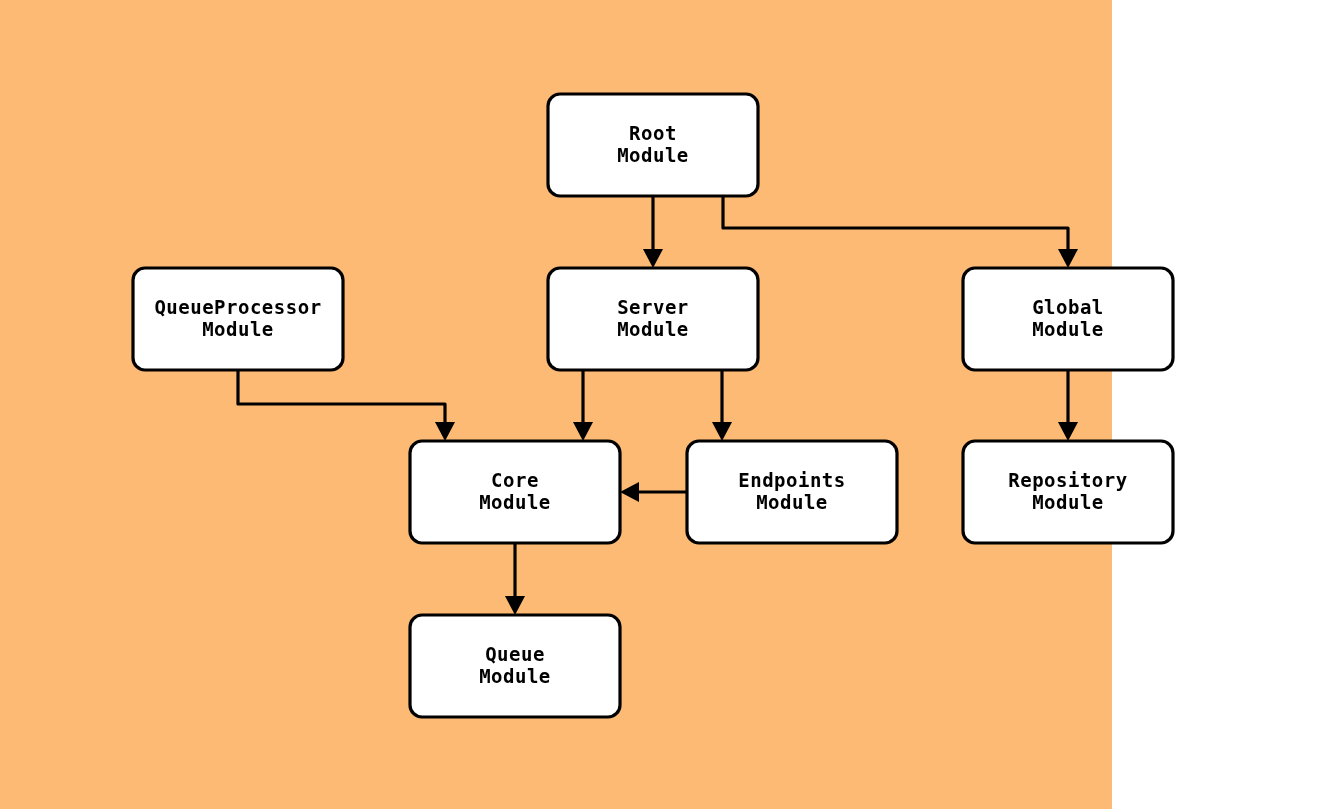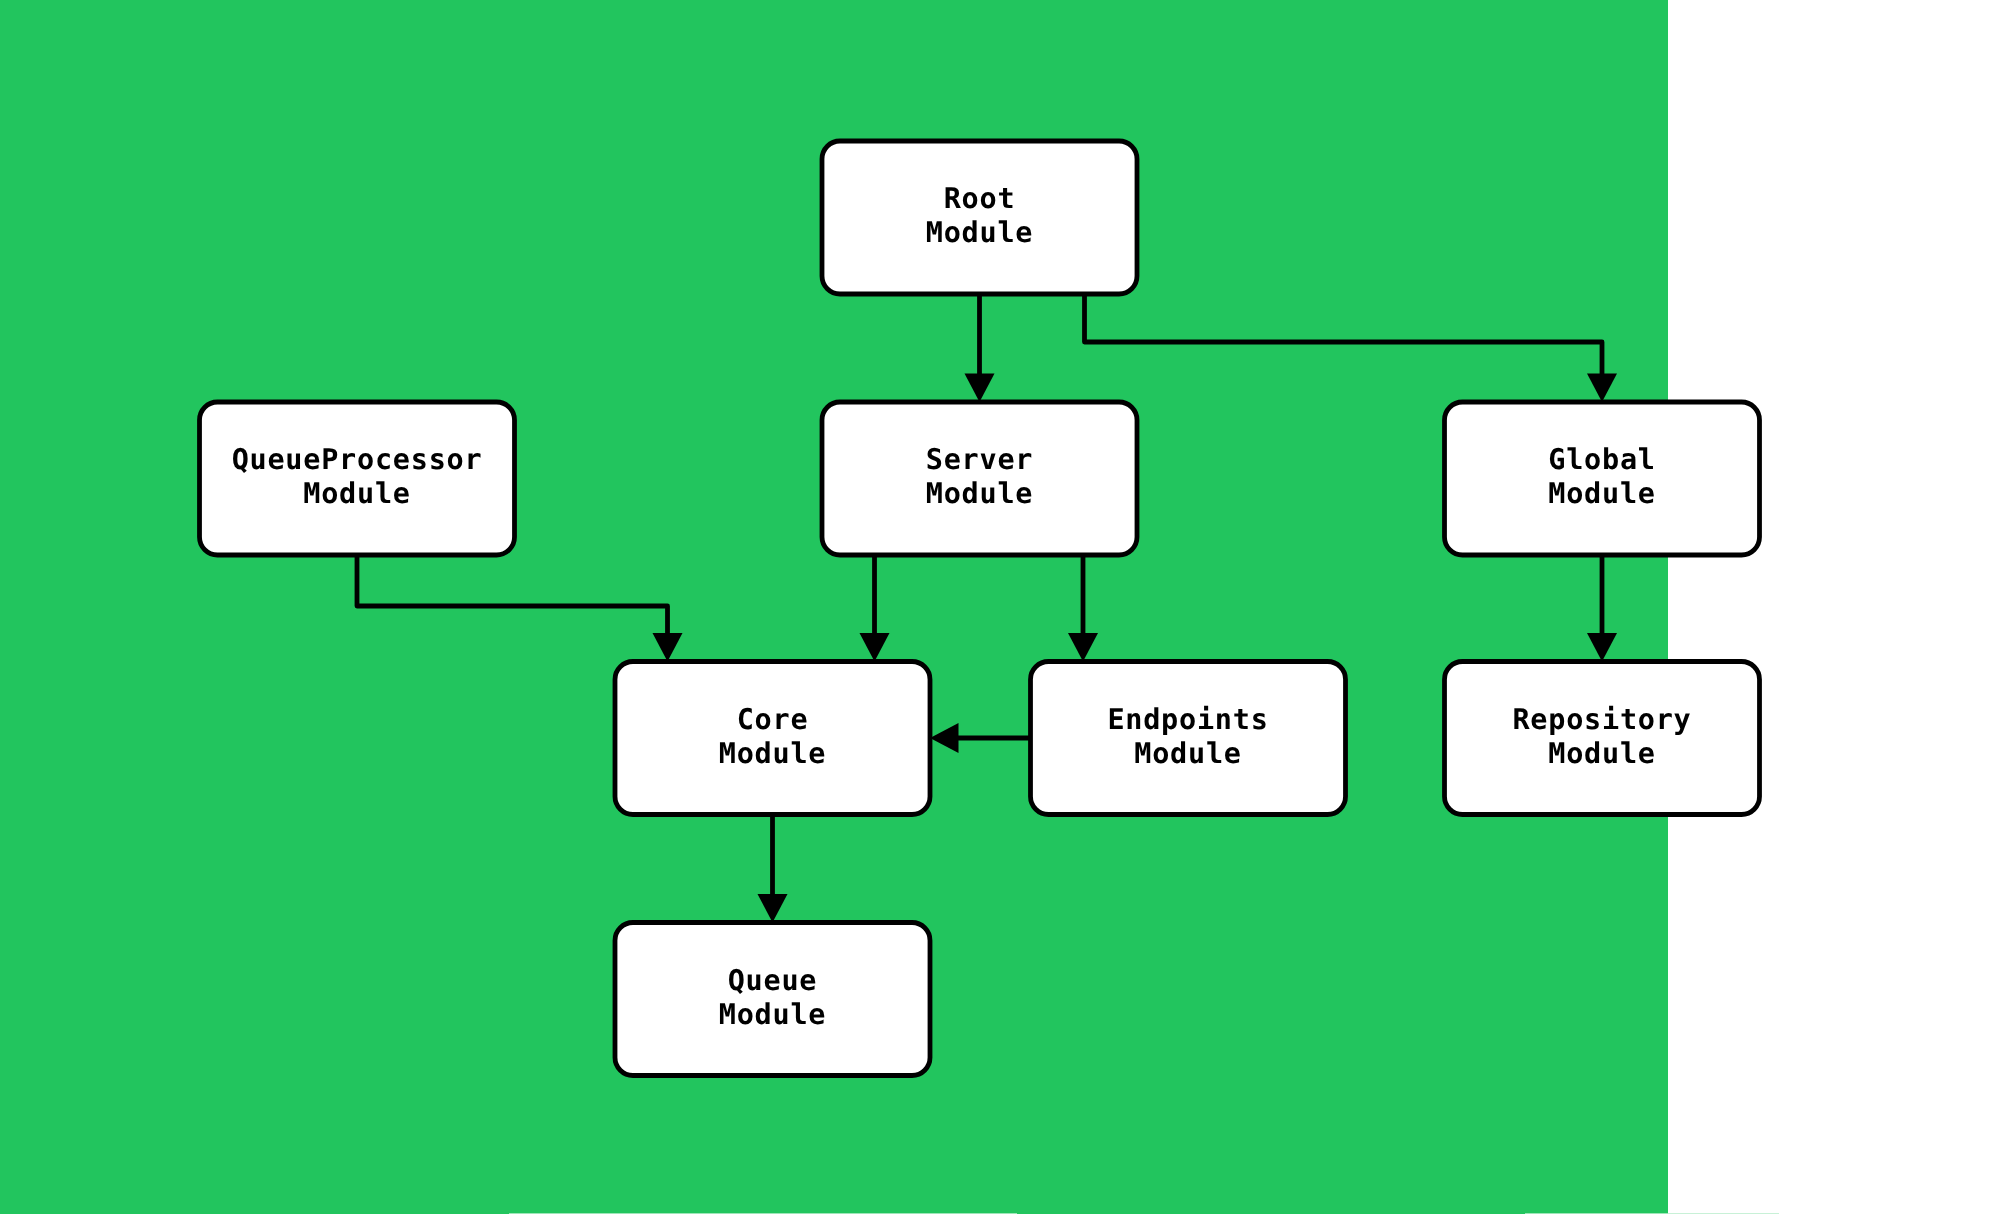--- a/index.html
+++ b/index.html
@@ -10,21 +10,21 @@
   body {
     width: 1337px;
     height: 809px;
     overflow: hidden;
     font-family: "DejaVu Sans Mono", "Liberation Mono", monospace;
   }
   #diagram-root {
     position: relative;
     width: 1112px;
     height: 809px;
-    background: #22c55e;
+    background: #fdba74;
   }
   svg#module-graph {
     display: block;
     width: 1337px;
     height: 809px;
   }
   .node-box {
     fill: #ffffff;
     stroke: #000000;
     stroke-width: 3.2;

